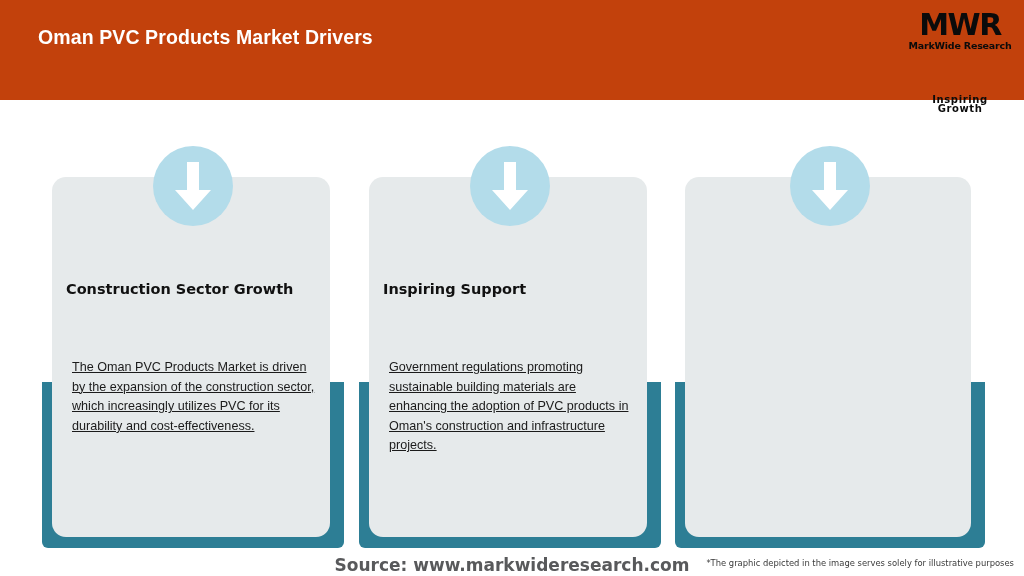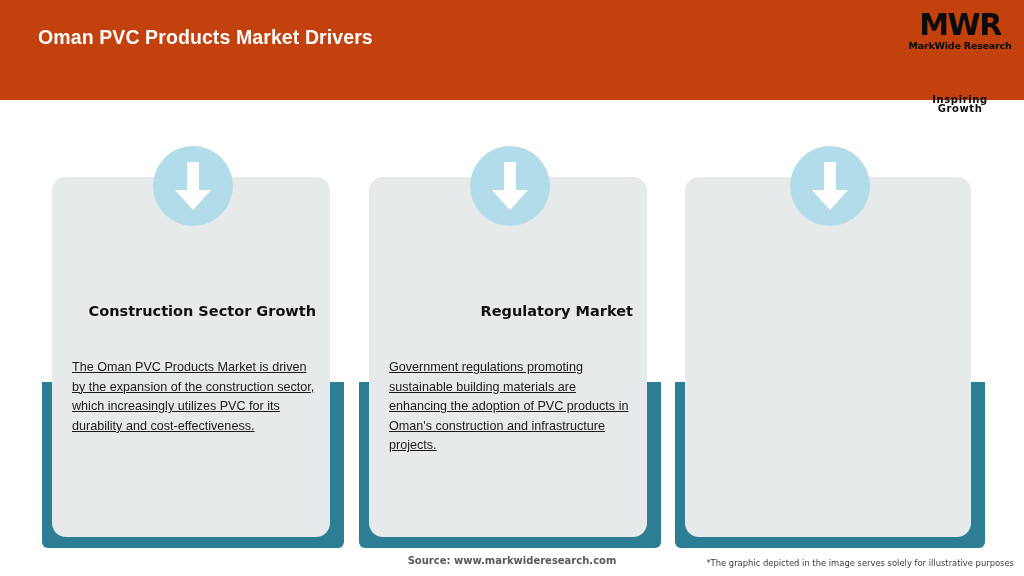--- a/index.html
+++ b/index.html
@@ -103,27 +103,26 @@
     background: #e6eaeb;
     border-radius: 14px;
     box-sizing: border-box;
   }
 
   .card-title {
     position: absolute;
     left: 14px;
     right: 14px;
     top: 101px;
-    text-align: right;
+    text-align: left;
     font-size: 14.5px;
     font-weight: bold;
     color: #111111;
     line-height: 22px;
     font-family: "DejaVu Sans", sans-serif;
-    margin-top: 22px;
   }
 
   .card-body {
     position: absolute;
     left: 20px;
     right: 14px;
     top: 181px;
     font-size: 12.6px;
     color: #1b1b1b;
     line-height: 19.6px;
@@ -149,21 +148,21 @@
     transform: translate(-50%, -50%);
   }
 
   
   #footer-source {
     position: absolute;
     left: 0;
     right: 0;
     top: 555px;
     text-align: center;
-    font-size: 10px;
+    font-size: 17px;
     font-weight: bold;
     color: #58595b;
     font-family: "DejaVu Sans", sans-serif;
   }
   #footer-disclaimer {
     position: absolute;
     right: 10px;
     top: 558px;
     font-size: 8.4px;
     color: #3a3a3a;
@@ -193,21 +192,21 @@
   <div class="arrow-badge">
     <svg width="40" height="52" viewBox="0 0 40 52" aria-hidden="true">
       <path d="M14 2 H26 V30 H38 L20 50 L2 30 H14 Z" fill="#ffffff"></path>
     </svg>
   </div>
 </div>
 
 <div class="card-group" id="card-group-1">
   <div class="teal-frame"></div>
   <div class="card">
-    <div class="card-title">Regulatory Market</div>
+    <div class="card-title">Inspiring Support</div>
     <div class="card-body">Government regulations promoting sustainable building materials are enhancing the adoption of PVC products in Oman's construction and infrastructure projects.</div>
   </div>
   <div class="arrow-badge">
     <svg width="40" height="52" viewBox="0 0 40 52" aria-hidden="true">
       <path d="M14 2 H26 V30 H38 L20 50 L2 30 H14 Z" fill="#ffffff"></path>
     </svg>
   </div>
 </div>
 
 <div class="card-group" id="card-group-2">

